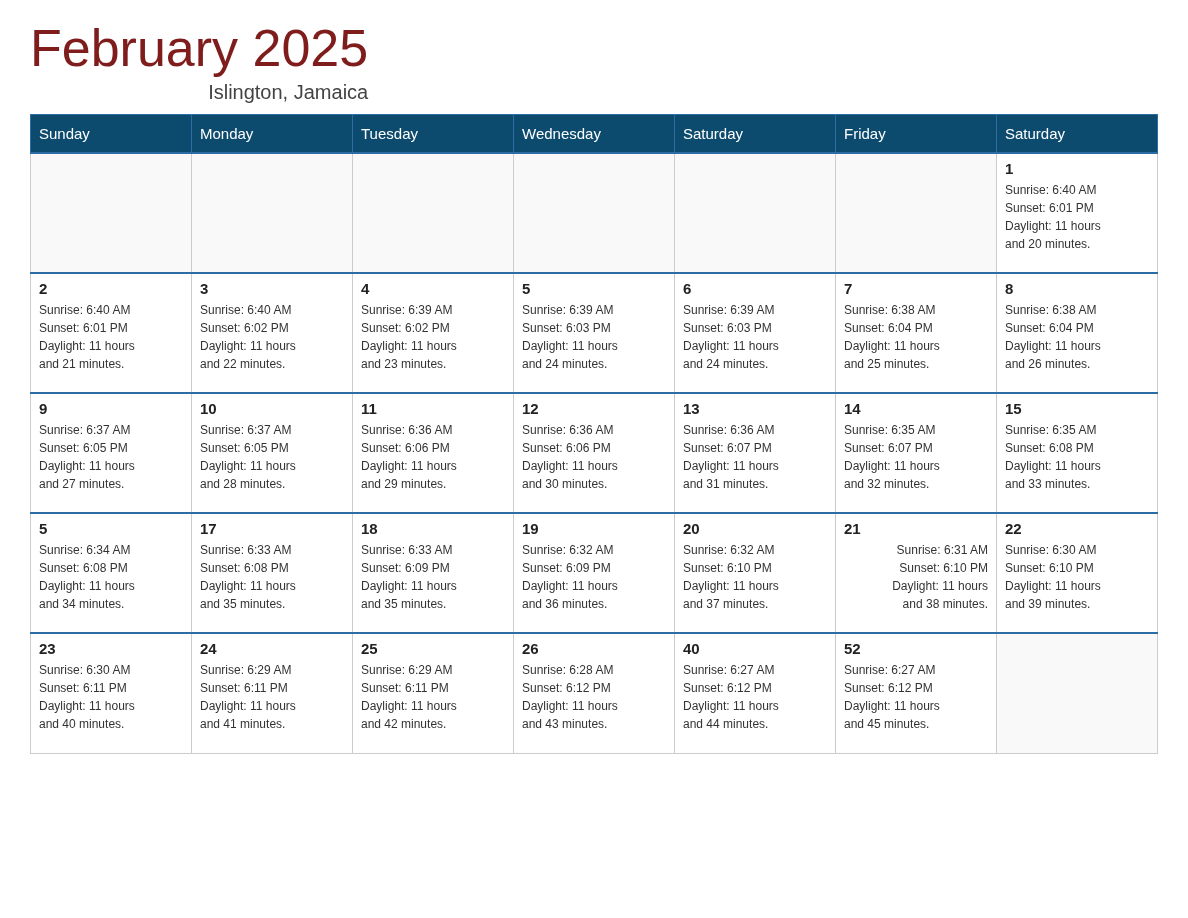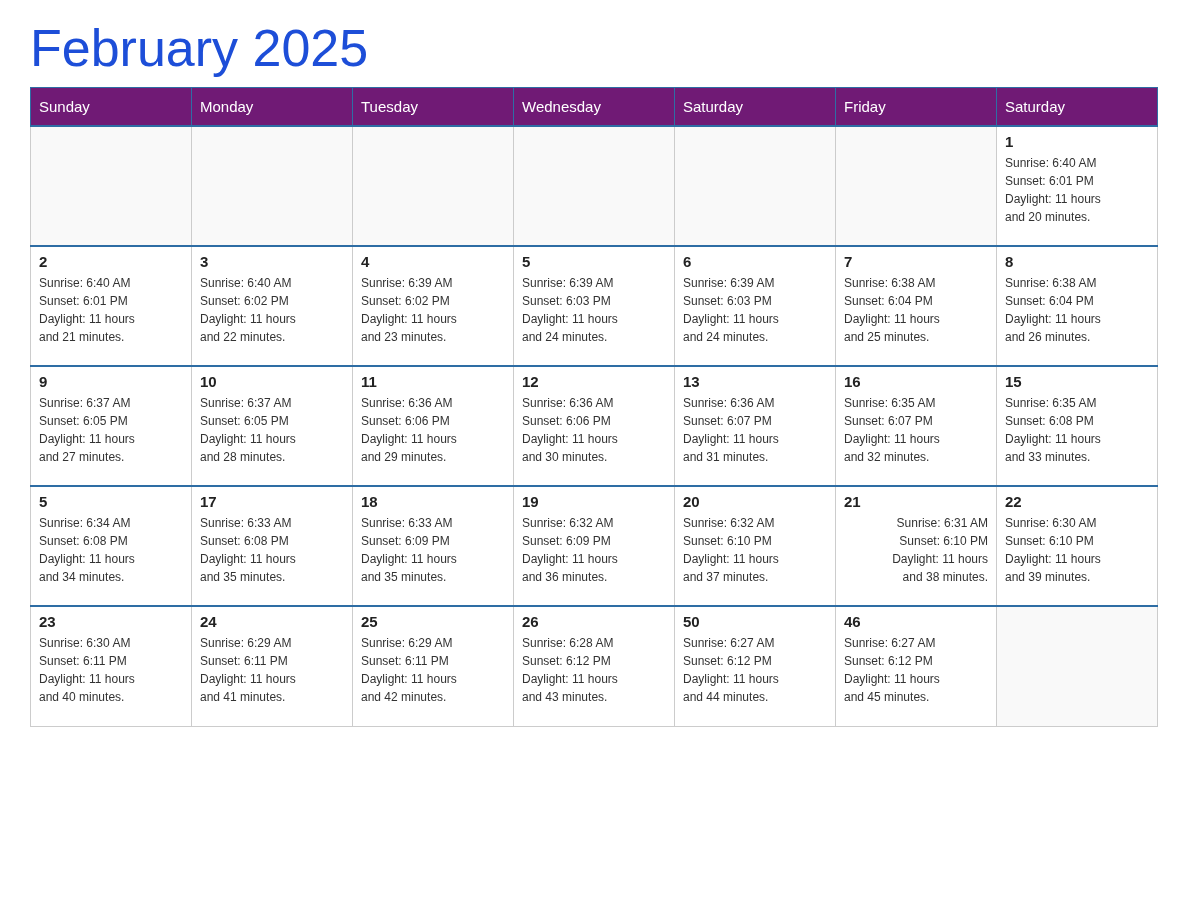--- a/index.html
+++ b/index.html
@@ -44,35 +44,35 @@
       color: #1a6ea8;
       margin-top: -4px;
       padding-left: 2px;
     }
     .title-section {
       text-align: right;
     }
     .month-title {
       font-size: 52px;
       font-weight: normal;
-      color: #1d4ed8;
+      color: #7f1d1d;
       line-height: 1.1;
     }
     .location {
       font-size: 20px;
       color: #444;
       margin-top: 4px;
     }
     .calendar {
       width: 100%;
       border-collapse: collapse;
       margin-top: 10px;
     }
     .calendar th {
-      background: #701a75;
+      background: #0c4a6e;
       color: #fff;
       font-size: 15px;
       font-weight: normal;
       padding: 10px 8px;
       text-align: left;
       border: 1px solid #2e6da4;
     }
     .calendar td {
       border: 1px solid #ccc;
       vertical-align: top;
@@ -98,20 +98,21 @@
     .week-row td {
       border-top: 2px solid #2e6da4;
     }
   </style>
 </head>
 <body>
 
 <div class="header">
   <div class="title-section">
     <div class="month-title">February 2025</div>
+    <div class="location">Islington, Jamaica</div>
   </div>
 </div>
 
 <table class="calendar">
   <thead>
     <tr>
     <th>Sunday</th>
         <th>Monday</th>
         <th>Tuesday</th>
         <th>Wednesday</th>
@@ -217,21 +218,21 @@
 and 30 minutes.</div>
         </td>
         <td>
           <div class="day-number">13</div>
           <div class="day-info" style="white-space: pre-line;">Sunrise: 6:36 AM
 Sunset: 6:07 PM
 Daylight: 11 hours
 and 31 minutes.</div>
         </td>
         <td>
-          <div class="day-number">16</div>
+          <div class="day-number">14</div>
           <div class="day-info" style="white-space: pre-line;">Sunrise: 6:35 AM
 Sunset: 6:07 PM
 Daylight: 11 hours
 and 32 minutes.</div>
         </td>
         <td>
           <div class="day-number">15</div>
           <div class="day-info" style="white-space: pre-line;">Sunrise: 6:35 AM
 Sunset: 6:08 PM
 Daylight: 11 hours
@@ -312,28 +313,28 @@
 and 42 minutes.</div>
         </td>
         <td>
           <div class="day-number">26</div>
           <div class="day-info" style="white-space: pre-line;">Sunrise: 6:28 AM
 Sunset: 6:12 PM
 Daylight: 11 hours
 and 43 minutes.</div>
         </td>
         <td>
-          <div class="day-number">50</div>
+          <div class="day-number">40</div>
           <div class="day-info" style="white-space: pre-line;">Sunrise: 6:27 AM
 Sunset: 6:12 PM
 Daylight: 11 hours
 and 44 minutes.</div>
         </td>
         <td>
-          <div class="day-number">46</div>
+          <div class="day-number">52</div>
           <div class="day-info" style="white-space: pre-line;">Sunrise: 6:27 AM
 Sunset: 6:12 PM
 Daylight: 11 hours
 and 45 minutes.</div>
         </td>
         <td class="empty"></td>
       </tr>
     </tbody>
 </table>
 

